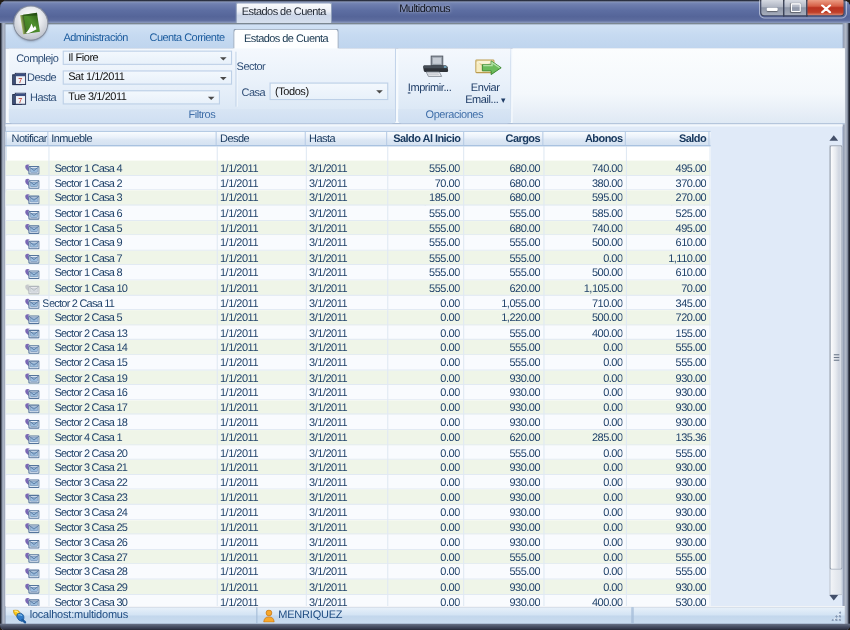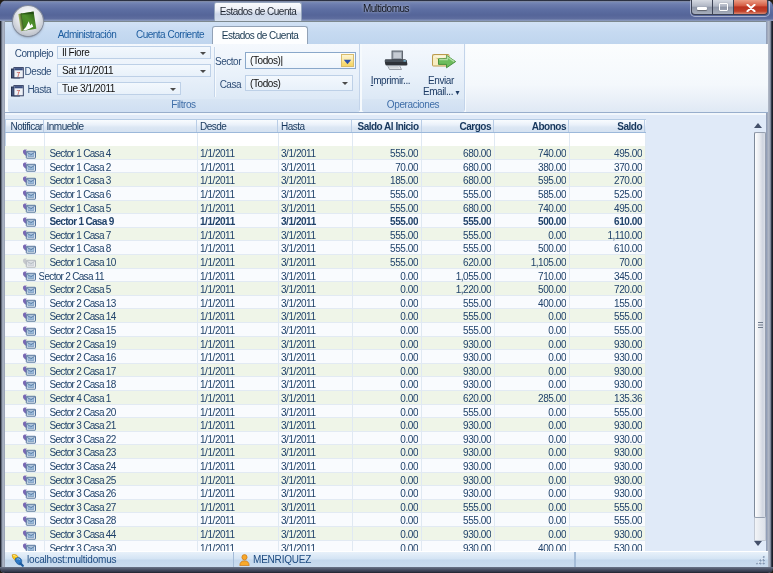--- a/index.html
+++ b/index.html
@@ -139,45 +139,37 @@
     <div class="rfield" style="left:52px;top:2px;width:154px;height:13px;">
         <span class="tx">Il Fiore</span>
         <span class="dd" style="top:0;"></span>
       </div>
     <div class="rlabel" style="left:0px;top:22px;width:46px;">Desde</div>
     <div class="rfield" style="left:52px;top:20px;width:154px;height:13px;">
         <span class="tx">Sat 1/1/2011</span>
         <span class="dd" style="top:0;"></span>
       </div>
     <div class="rlabel" style="left:0px;top:40px;width:46px;">Hasta</div>
-    <div class="rfield" style="left:52px;top:38px;width:124px;height:13px;">
+    <div class="rfield" style="left:52px;top:38px;width:143px;height:13px;">
         <span class="tx">Tue 3/1/2011</span>
         <span class="dd" style="top:0;"></span>
       </div>
     <div style="position:absolute;left:6px;top:21px;width:13px;height:12px;"><svg width="13" height="12" viewBox="0 0 13 12">
           <rect x="0.5" y="2" width="8" height="9" fill="#44577e" stroke="#1c2846" stroke-width="0.9"></rect>
           <rect x="2.9" y="0.6" width="9.4" height="10.2" fill="#eef1f6" stroke="#253258" stroke-width="0.9"></rect>
           <rect x="3.4" y="1.1" width="8.4" height="2.2" fill="#3a4e80"></rect>
           <text x="5.6" y="9.6" font-size="6.5" fill="#b5281e" font-family="Liberation Sans">7</text>
         </svg></div>
     <div style="position:absolute;left:6px;top:39px;width:13px;height:12px;"><svg width="13" height="12" viewBox="0 0 13 12">
           <rect x="0.5" y="2" width="8" height="9" fill="#44577e" stroke="#1c2846" stroke-width="0.9"></rect>
           <rect x="2.9" y="0.6" width="9.4" height="10.2" fill="#eef1f6" stroke="#253258" stroke-width="0.9"></rect>
           <rect x="3.4" y="1.1" width="8.4" height="2.2" fill="#3a4e80"></rect>
           <text x="5.6" y="9.6" font-size="6.5" fill="#b5281e" font-family="Liberation Sans">7</text>
         </svg></div>
     <div class="rlabel" style="left:196px;top:12px;width:40px;">Sector</div>
-    <div class="rfield" style="left:240px;top:8px;width:111px;height:17px;border-color:#8aa8ca;background:linear-gradient(180deg,#fbfdfe,#eef5fc);">
-        <span class="tx" style="top:2px;">(Todos)<span style="color:#000;">|</span></span>
-      <span class="dd" id="dd-sector" style="background:linear-gradient(180deg,#fdf7dc 0%,#fbeaa8 45%,#f7da6e 75%,#f4d469 100%);box-shadow:inset 0 0 0 1px #d8bc6c;">
-          <svg width="9" height="6" style="position:absolute;left:2px;top:4.5px;">
-            <polygon points="0.8,0.8 8.2,0.8 4.5,5.2" fill="#2b50a8"></polygon>
-          </svg>
-        </span>
-      </div>
     <div class="rlabel" style="left:196px;top:35px;width:40px;">Casa</div>
     <div class="rfield" style="left:240px;top:31px;width:108px;height:16px;">
         <span class="tx" style="top:2px;">(Todos)</span>
         <span class="dd"></span>
       </div>
     <div style="position:absolute;left:377px;top:6px;">
       <svg width="27" height="22" viewBox="0 0 27 22">
         <rect x="10" y="1" width="10.5" height="8.5" fill="#9aa2ac" stroke="#555c66" stroke-width="0.9"></rect>
         <rect x="11.5" y="2.5" width="7.5" height="5.5" fill="#c6ccd4"></rect>
         <path d="M3.5 9.5 L23 9.5 Q24.5 9.5 24.8 11 L25.4 14 Q25.6 15.5 24 15.5 L5 15.5 Q3.4 15.5 3.2 14 L2.8 11.5 Q2.6 9.5 3.5 9.5 Z" fill="#2e3238"></path>
@@ -296,21 +288,21 @@
 </svg></span>
         </div>
         <div class="rc nm" style="left:45px;width:147.5px;">Sector 1 Casa 5</div>
         <div class="rc" style="left:195.5px;width:78.0px;">1/1/2011</div>
         <div class="rc" style="left:276.5px;width:71.0px;">3/1/2011</div>
         <div class="rc num" style="left:347.5px;width:66.0px;">555.00</div>
         <div class="rc num" style="left:416.5px;width:70.0px;">680.00</div>
         <div class="rc num" style="left:489.5px;width:72.0px;">740.00</div>
         <div class="rc num" style="left:564.5px;width:73.0px;">495.00</div>
       </div>
-<div class="row" style="top:81.6px;height:13.6px;background:#f9fbfe;font-weight:bold;">
+<div class="row" style="top:81.6px;height:13.6px;background:#f9fbfe;">
         <div class="rc" style="left:0px;width:39px;">
           <span class="mi"><svg width="14" height="10" viewBox="0 0 14 10">
 <path d="M2.6 0.6 Q0.8 0.9 0.9 2.9 Q1.0 4.6 2.8 5.9 L4.6 7.2 L5.4 4.1 Q3.8 3.8 3.9 2.2 Q4.0 1.0 5.2 0.8 Z" fill="#7a68b4"></path>
 <rect x="4.3" y="2.3" width="9.2" height="6.9" rx="0.5" fill="#eaf1f8" stroke="#54749c" stroke-width="1"></rect>
 <rect x="5.9" y="3.9" width="6" height="3.7" fill="#9dbede" stroke="#6c8cb4" stroke-width="0.6"></rect>
 <path d="M4.6 2.7 L8.9 6 L13.2 2.7" fill="none" stroke="#54749c" stroke-width="0.8"></path>
 </svg></span>
         </div>
         <div class="rc nm" style="left:45px;width:147.5px;">Sector 1 Casa 9</div>
         <div class="rc" style="left:195.5px;width:78.0px;">1/1/2011</div>
@@ -696,21 +688,21 @@
       </div>
 <div class="row" style="top:394.4px;height:13.6px;background:#eff5e8;">
         <div class="rc" style="left:0px;width:39px;">
           <span class="mi"><svg width="14" height="10" viewBox="0 0 14 10">
 <path d="M2.6 0.6 Q0.8 0.9 0.9 2.9 Q1.0 4.6 2.8 5.9 L4.6 7.2 L5.4 4.1 Q3.8 3.8 3.9 2.2 Q4.0 1.0 5.2 0.8 Z" fill="#7a68b4"></path>
 <rect x="4.3" y="2.3" width="9.2" height="6.9" rx="0.5" fill="#eaf1f8" stroke="#54749c" stroke-width="1"></rect>
 <rect x="5.9" y="3.9" width="6" height="3.7" fill="#9dbede" stroke="#6c8cb4" stroke-width="0.6"></rect>
 <path d="M4.6 2.7 L8.9 6 L13.2 2.7" fill="none" stroke="#54749c" stroke-width="0.8"></path>
 </svg></span>
         </div>
-        <div class="rc nm" style="left:45px;width:147.5px;">Sector 3 Casa 44</div>
+        <div class="rc nm" style="left:45px;width:147.5px;">Sector 3 Casa 29</div>
         <div class="rc" style="left:195.5px;width:78.0px;">1/1/2011</div>
         <div class="rc" style="left:276.5px;width:71.0px;">3/1/2011</div>
         <div class="rc num" style="left:347.5px;width:66.0px;">0.00</div>
         <div class="rc num" style="left:416.5px;width:70.0px;">930.00</div>
         <div class="rc num" style="left:489.5px;width:72.0px;">0.00</div>
         <div class="rc num" style="left:564.5px;width:73.0px;">930.00</div>
       </div>
 <div class="row" style="top:408.0px;height:13.6px;background:#f9fbfe;">
         <div class="rc" style="left:0px;width:39px;">
           <span class="mi"><svg width="14" height="10" viewBox="0 0 14 10">

